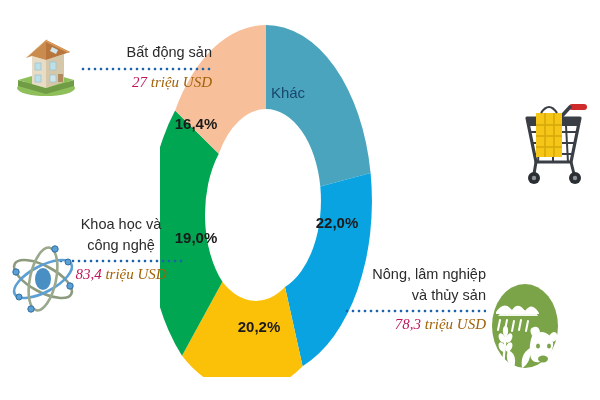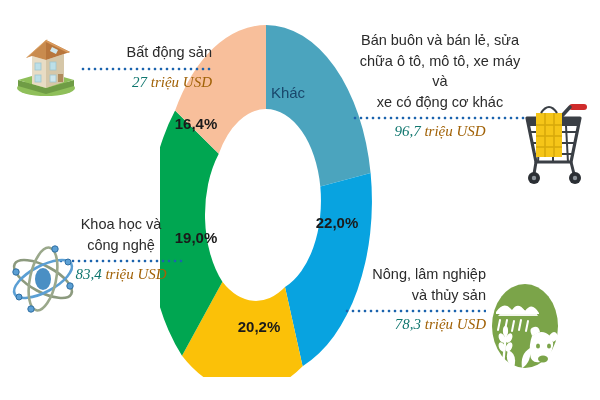--- a/index.html
+++ b/index.html
@@ -47,21 +47,21 @@
     background-size: 6px 4px;
     background-repeat: repeat-x;
     background-position: 0 center;
   }
   .value {
     font-style: italic;
     font-size: 15px;
     font-family: "Liberation Serif", serif;
     white-space: nowrap;
   }
-  .value .num { color: #0f766e; font-weight: normal; }
+  .value .num { color: #be185d; font-weight: normal; }
   .value .unit { color: #a16207; }
 
   
   #c-realestate { left: 80px; top: 42px; width: 132px; text-align: right; }
   #c-retail     { left: 352px; top: 30px; width: 176px; text-align: center; }
   #c-science    { left: 58px;  top: 214px; width: 126px; text-align: center; }
   #c-agri       { left: 344px; top: 264px; width: 142px; text-align: right; }
 
   
   .icon-box { position: absolute; }
@@ -101,30 +101,20 @@
 
   <div class="callout" id="c-realestate">
     <div class="title">Bất động sản</div>
     <div class="dotline"></div>
     <div class="value">
       <span class="num">27</span>
       <span class="unit">triệu USD</span>
     </div>
   </div>
 
-  <div class="callout" id="c-retail">
-    <div class="title">Bán buôn và bán lẻ, sửa
-chữa ô tô, mô tô, xe máy và
-xe có động cơ khác</div>
-    <div class="dotline"></div>
-    <div class="value">
-      <span class="num">96,7</span>
-      <span class="unit">triệu USD</span>
-    </div>
-  </div>
 
   <div class="callout" id="c-science">
     <div class="title">Khoa học và
 công nghệ</div>
     <div class="dotline"></div>
     <div class="value">
       <span class="num">83,4</span>
       <span class="unit">triệu USD</span>
     </div>
   </div>

